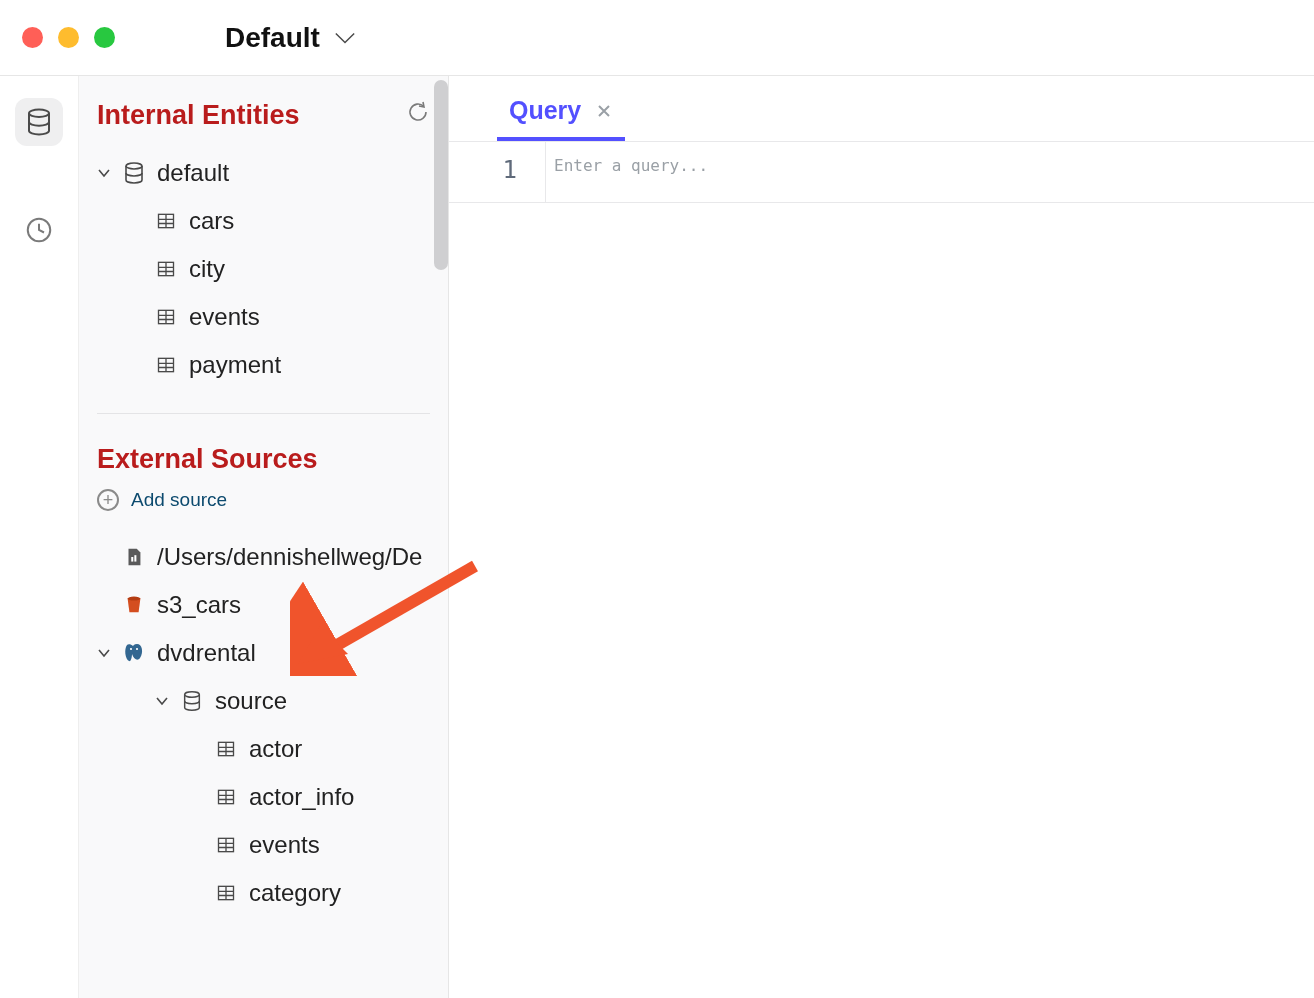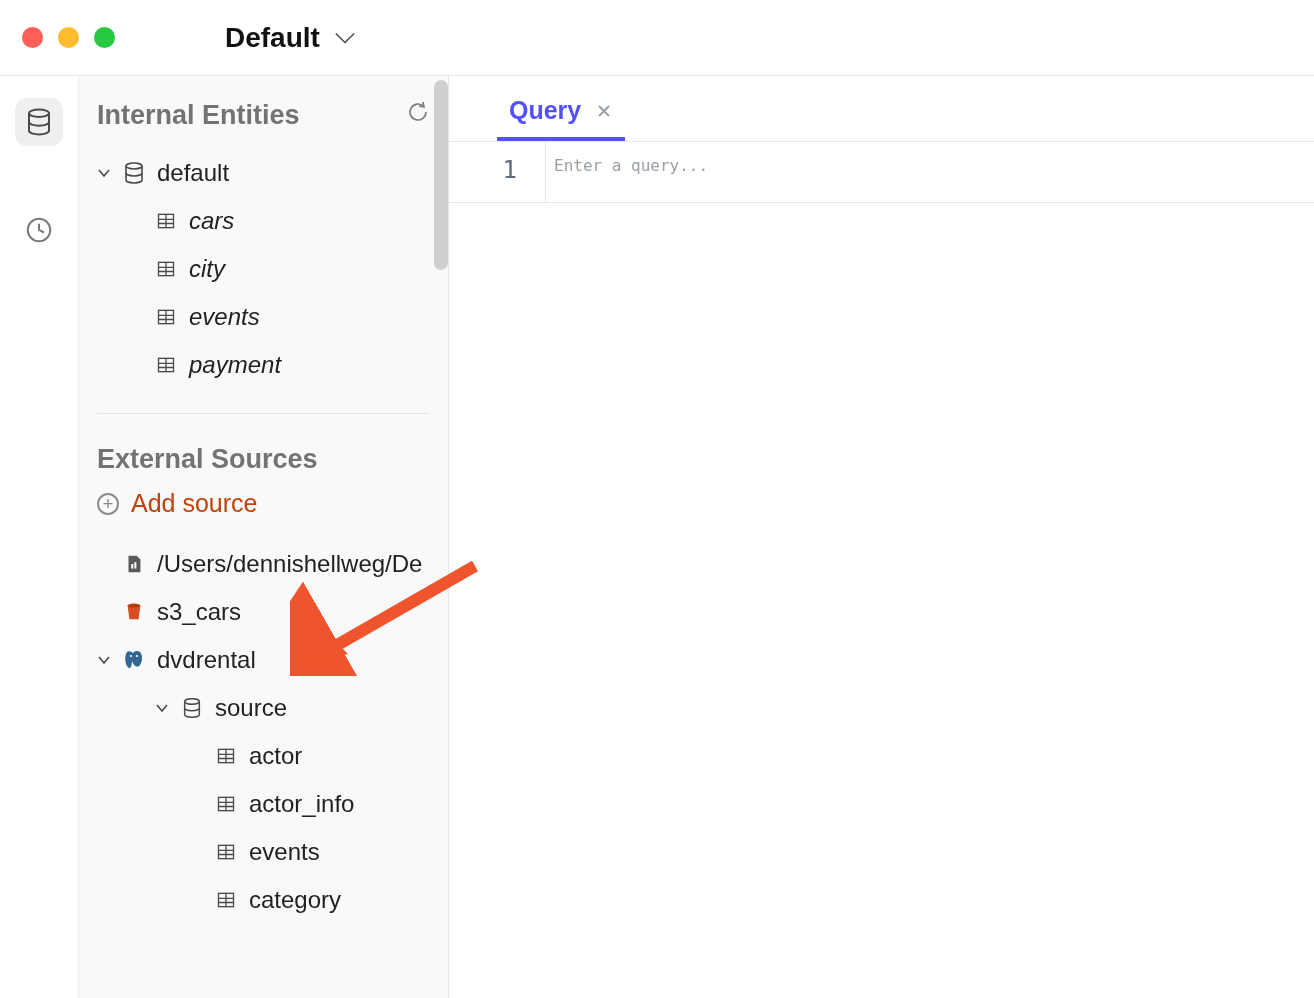--- a/index.html
+++ b/index.html
@@ -21,41 +21,41 @@
 
   
   .activitybar { width: 78px; display: flex; flex-direction: column; align-items: center; padding-top: 22px; gap: 60px; }
   .ab-item { width: 48px; height: 48px; display: flex; align-items: center; justify-content: center; border-radius: 12px; cursor: pointer; }
   .ab-item.active { background: #efeff0; }
   .ab-item svg { width: 30px; height: 30px; }
 
   
   .sidebar { width: 370px; background: #f9f9fa; border-left: 1px solid #eee; padding: 24px 0 24px 0; overflow: hidden; position: relative; }
   .sidebar-inner { padding: 0 0 0 0; }
-  .sidebar h2 { font-size: 27px; font-weight: 700; padding: 0 18px; color: #737373; display:flex; align-items:center; justify-content:space-between; }
+  .sidebar h2 { font-size: 27px; font-weight: 700; padding: 0 18px; color: #b91c1c; display:flex; align-items:center; justify-content:space-between; }
   .refresh { cursor:pointer; }
   .tree { margin-top: 18px; padding: 0 10px 0 10px; }
   .row { display: flex; align-items: center; height: 48px; cursor: pointer; border-radius: 6px; white-space: nowrap; overflow: hidden; }
   .row .label { font-size: 24px; color: #222; }
   .chev { width: 22px; height: 22px; display:flex; align-items:center; justify-content:center; flex:0 0 22px; }
   .chev svg { width: 14px; height: 14px; }
   .db-icon, .table-icon, .file-icon, .cube-icon, .pg-icon, .schema-icon { width:26px; height:26px; margin: 0 10px 0 6px; display:flex; align-items:center; justify-content:center; flex:0 0 26px; }
 
   .indent-0 { padding-left: 4px; }
-  .indent-1 { padding-left: 58px; font-style: italic; }
+  .indent-1 { padding-left: 58px; }
   .indent-s0 { padding-left: 26px; }
   .indent-s1 { padding-left: 4px; }
   .indent-s1b { padding-left: 62px; }
   .indent-s2 { padding-left: 118px; }
 
   .divider { height:1px; background:#e4e4e6; margin: 24px 18px 30px 18px; }
 
   .add-source { display:flex; align-items:center; gap: 12px; padding: 14px 18px 8px 18px; cursor:pointer; }
   .add-source .plus { width:22px; height:22px; border:2px solid #8a8a8a; border-radius:50%; display:flex; align-items:center; justify-content:center; color:#8a8a8a; font-size:18px; line-height:1; }
-  .add-source span { font-size: 25px; color: #c2410c; }
+  .add-source span { font-size: 19px; color: #0c4a6e; }
 
   
   .sidebar-scrollthumb { position:absolute; right:0; top:4px; width:14px; height:190px; background:#cfcfd1; border-radius:7px; }
 
   
   .editor { flex:1; display:flex; flex-direction:column; border-left:1px solid #e6e6e6; }
   .tabbar { height: 66px; display:flex; align-items:flex-end; padding-left: 48px; border-bottom:1px solid #e8e8ea; }
   .tab { display:flex; align-items:center; gap: 14px; padding: 8px 12px 12px 12px; cursor:pointer; border-bottom:4px solid transparent; }
   .tab.active { border-bottom-color:#5350ff; }
   .tab .tab-label { font-size: 25px; font-weight:600; color:#5350ff; }

